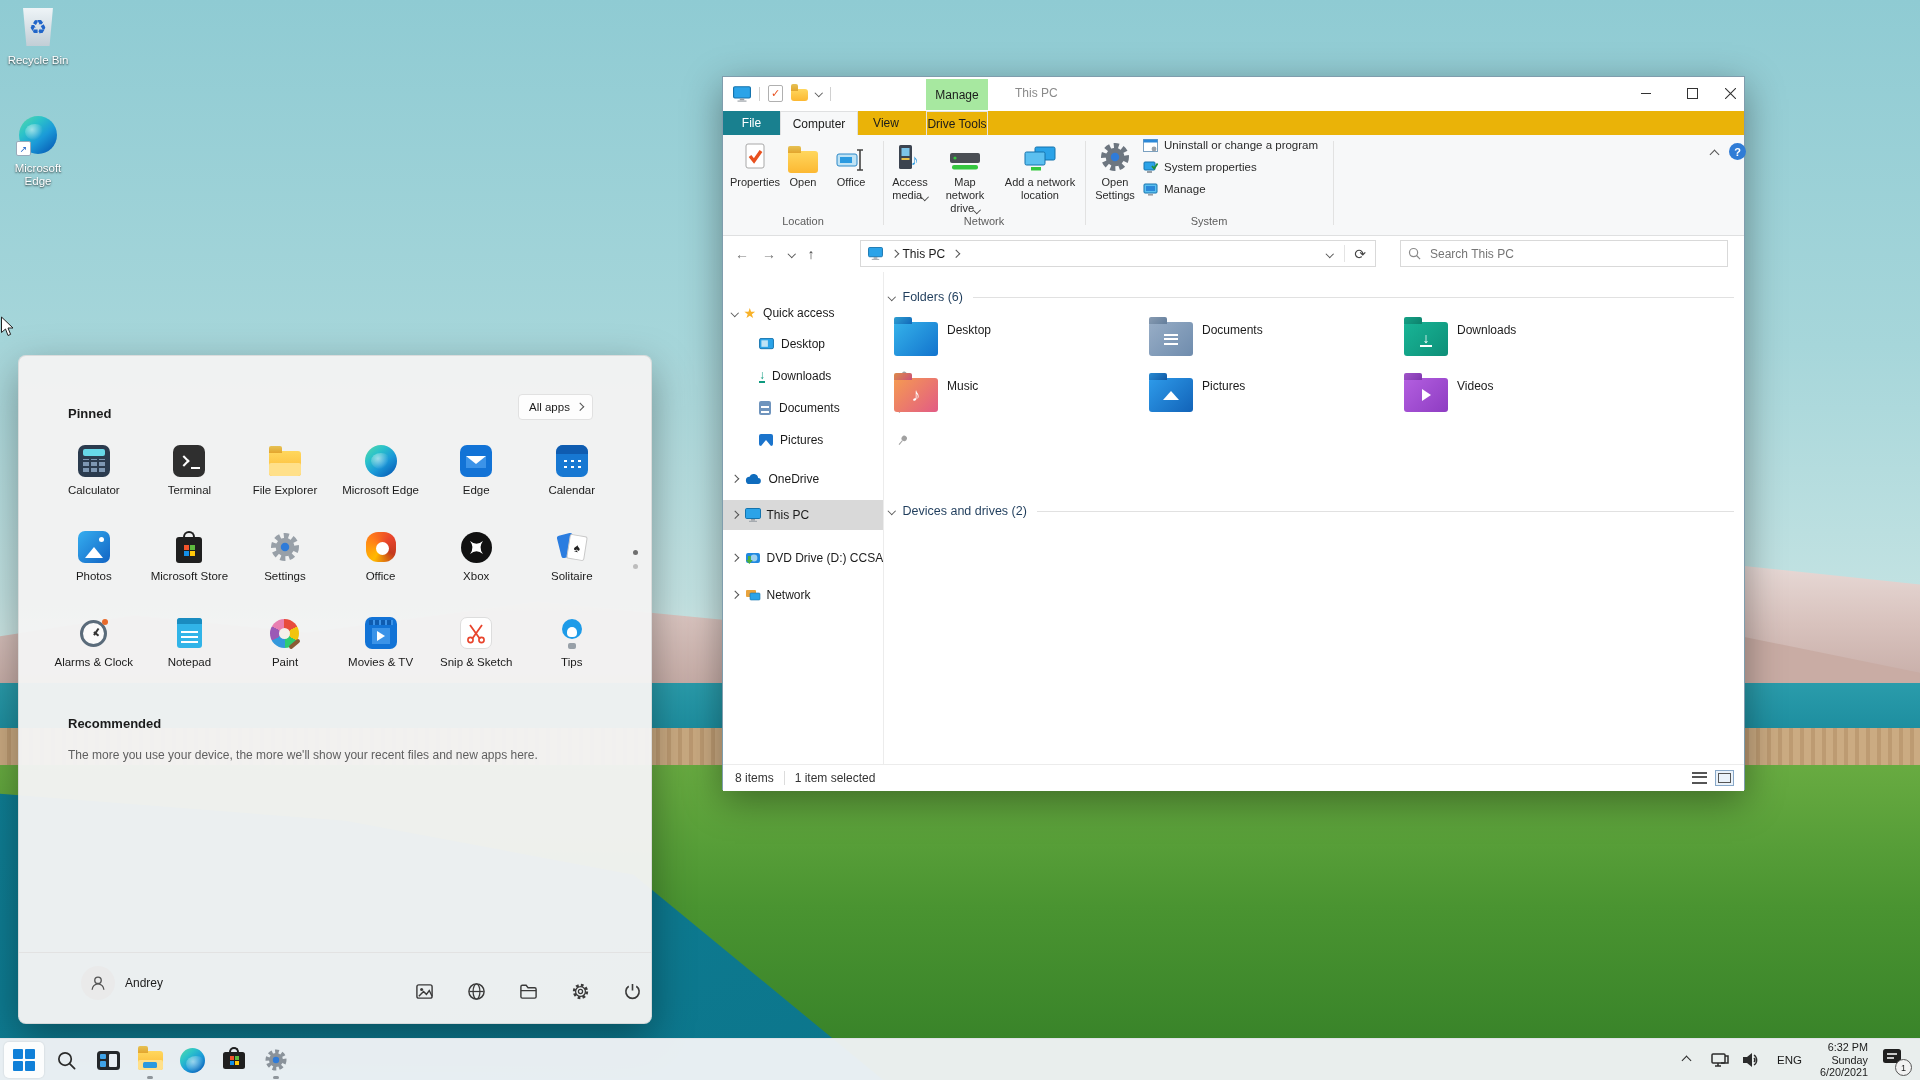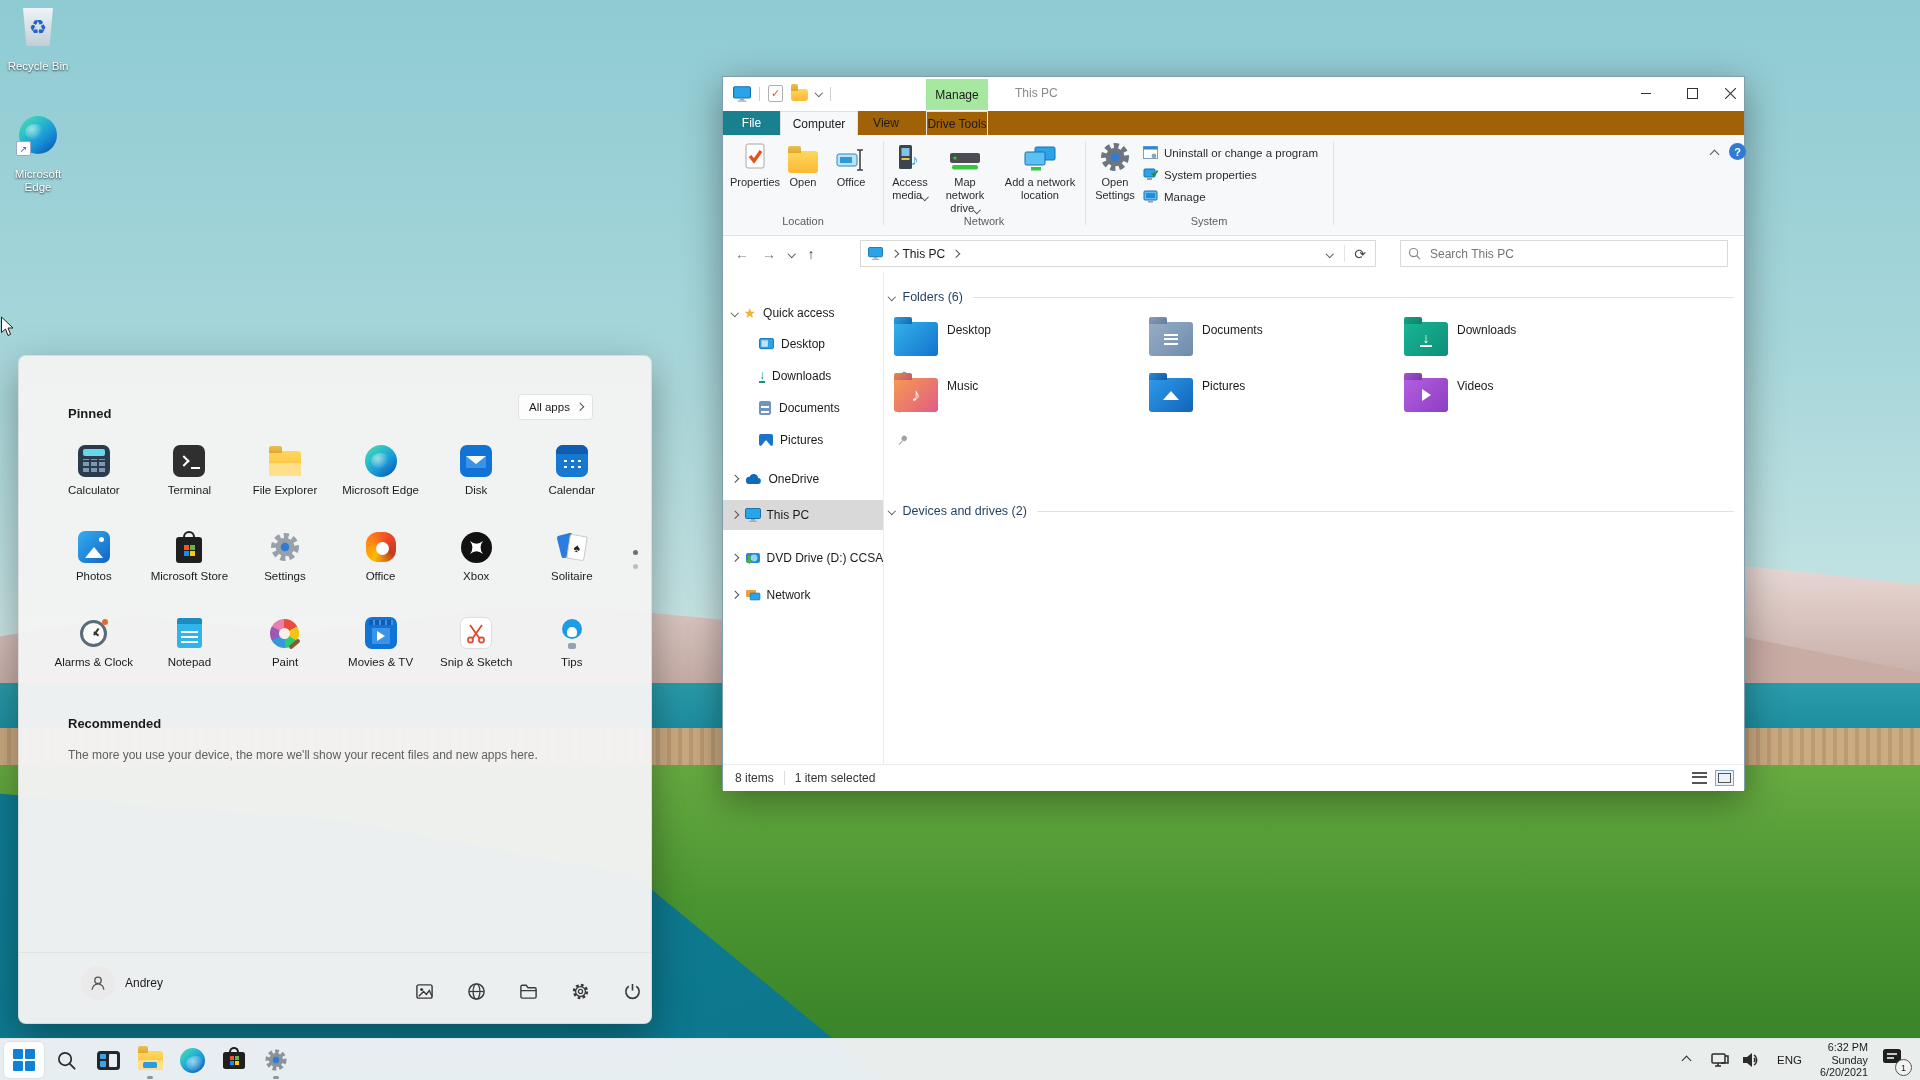--- a/index.html
+++ b/index.html
@@ -18,21 +18,21 @@
   .wp-sea{position:absolute;left:0;top:63.2%;width:100%;height:5.6%;
     background:linear-gradient(180deg,#2a9cab,#1a8a9c)}
   .wp-wheat{position:absolute;left:0;top:67.4%;width:100%;height:5.2%;
     background:repeating-linear-gradient(90deg,#cbab82 0 7px,#bd9b72 7px 11px)}
   .wp-grass{position:absolute;left:0;top:70.8%;width:100%;height:29.2%;
     background:linear-gradient(180deg,#68ab41 0%,#4a9431 45%,#347f27 100%)}
   .wp-waterbl{position:absolute;inset:0;background:linear-gradient(160deg,#13889e,#0a7187);
     clip-path:polygon(0 73.5%,18% 76%,33% 81%,46% 100%,0 100%)}
   
   .dicon{position:absolute;width:76px;text-align:center}
-  .dicon .dlabel{margin-top:14px;color:#fff;font-size:11.5px;line-height:13px;
+  .dicon .dlabel{margin-top:8px;color:#fff;font-size:11.5px;line-height:13px;
     text-shadow:0 1px 2px rgba(0,0,0,.8)}
   .binbody{width:34px;height:38px;margin:0 auto;position:relative;
     background:linear-gradient(180deg,#eef4f7,#c2ced6);clip-path:polygon(6% 0,94% 0,84% 100%,16% 100%);
     display:flex;align-items:center;justify-content:center}
   .binbody span{color:#2165c9;font-size:20px;line-height:20px}
   .edgeball{width:38px;height:38px;margin:0 auto;border-radius:50%;position:relative;
     background:linear-gradient(140deg,#59d9a6 0%,#2cc3c9 30%,#1b9ad8 58%,#0d6fc0 82%,#0a58a8 100%)}
   .edgeball::after{content:"";position:absolute;left:6px;top:8px;width:20px;height:16px;border-radius:50%;
     background:radial-gradient(circle at 35% 35%,rgba(255,255,255,.55),rgba(255,255,255,0) 65%)}
   .shortcut{position:absolute;left:16px;bottom:-2px;width:13px;height:13px;background:#fff;border-radius:2px;
@@ -56,21 +56,21 @@
   .tri{width:0;height:0;border-left:8px solid transparent;border-right:8px solid transparent;border-bottom:9px solid #fff}
   .playtri{width:0;height:0;border-top:6px solid transparent;border-bottom:6px solid transparent;border-left:9px solid #fff}
   
   #win{position:absolute;left:722px;top:76px;width:1023px;height:714px;background:#fff;
     border:1px solid #7f9dad;box-shadow:0 10px 36px rgba(0,0,0,.38);box-sizing:border-box}
   .tbtn{position:absolute;top:0;height:32px;display:flex;align-items:center;justify-content:center}
   .ribbon{position:absolute;left:0;top:58px;width:100%;height:100px;background:#f7f8f9;border-bottom:1px solid #dfe0e1}
   .rsep{position:absolute;top:6px;height:84px;width:1px;background:#e2e2e2}
   .rbtn{position:absolute;top:4px;text-align:center;font-size:11px;color:#2b2b2b;line-height:13px}
   .rbtn .ricon{height:34px;display:flex;align-items:flex-end;justify-content:center;margin-bottom:3px}
-  .rsmall{position:absolute;display:flex;align-items:flex-end;gap:6px;font-size:11.5px;color:#2b2b2b;height:20px}
+  .rsmall{position:absolute;display:flex;align-items:flex-start;gap:6px;font-size:11.5px;color:#2b2b2b;height:20px}
   .rgl{position:absolute;top:80px;text-align:center;font-size:11px;color:#5c5c5c}
   .navrow{position:absolute;left:0;width:160px;height:24px;display:flex;align-items:center;font-size:12px}
   .pin{margin-left:auto;margin-right:12px;transform:rotate(40deg);opacity:.8}
   .sechead{position:absolute;display:flex;align-items:center;font-size:12.5px;color:#1f3d5c}
   .sechead .line{flex:1;height:1px;background:#e1e1e1;margin-left:10px}
   .tile{display:flex;align-items:flex-start}
   .tile .tlabel{margin-left:9px;margin-top:7px;font-size:12px}
   
   #startmenu{position:absolute;left:18px;top:355px;width:632px;height:667px;background:rgba(243,243,243,.97);
     border:1px solid rgba(0,0,0,.09);border-radius:8px;box-shadow:0 14px 42px rgba(0,0,0,.35);overflow:hidden}
@@ -149,21 +149,21 @@
     <div class="tbtn" style="left:946px;width:46px">
         <div style="width:9px;height:9px;border:1px solid #333"></div>
       </div>
     <div class="tbtn" style="left:992px;width:31px">
       <svg width="11" height="11" viewBox="0 0 10 10">
           <path d="M0 0 L10 10 M10 0 L0 10" stroke="#333" stroke-width="1"></path>
         </svg>
     </div>
   </div>
 
-  <div class="abs" style="left:0;top:34px;width:100%;height:24px;background:#a16207">
+  <div class="abs" style="left:0;top:34px;width:100%;height:24px;background:#eab308">
     <div class="abs" style="left:0;top:0;width:57px;height:24px;background:#19808f;color:#fff;display:flex;align-items:center;justify-content:center">File</div>
     <div class="abs" style="left:57px;top:0;width:78px;height:24px;background:#f7f8f9;border:1px solid #dfe0e1;border-bottom:none;box-sizing:border-box;display:flex;align-items:center;justify-content:center;z-index:2">Computer</div>
     <div class="abs" style="left:135px;top:0;width:56px;height:24px;display:flex;align-items:center;justify-content:center">View</div>
     <div class="abs" style="left:203px;top:0;width:62px;height:24px;border:1px solid #e4e4e4;border-bottom:none;box-sizing:border-box;display:flex;align-items:center;justify-content:center">Drive Tools</div>
   </div>
 
   <div class="ribbon">
     <div class="rsep" style="left:160px"></div>
       <div class="rsep" style="left:362px"></div>
       <div class="rsep" style="left:610px"></div>
@@ -488,21 +488,21 @@
       <div class="alabel">Microsoft Edge</div>
     </div>
     <div class="appcell">
       <div class="aicon">
           <svg width="32" height="32" viewBox="0 0 32 32">
         <rect width="32" height="32" rx="7" fill="#1273d6"></rect>
             <path d="M6 11h20v12H6z" fill="#3b93e8"></path>
             <path d="M6 11h20l-10 8z" fill="#fff"></path>
       </svg>
         </div>
-        <div class="alabel">Disk</div>
+        <div class="alabel">Edge</div>
     </div>
     <div class="appcell">
       <div class="aicon">
           <div class="sq" style="background:#1778d2">
         <div style="position:absolute;top:0;left:0;width:100%;height:9px;background:#0f5cb0"></div>
         <div style="position:absolute;left:6px;top:13px;width:21px;height:14px;background-image:radial-gradient(#fff 1.4px,transparent 1.5px);background-size:7px 6px"></div>
       </div>
         </div>
         <div class="alabel">Calendar</div>
     </div>

